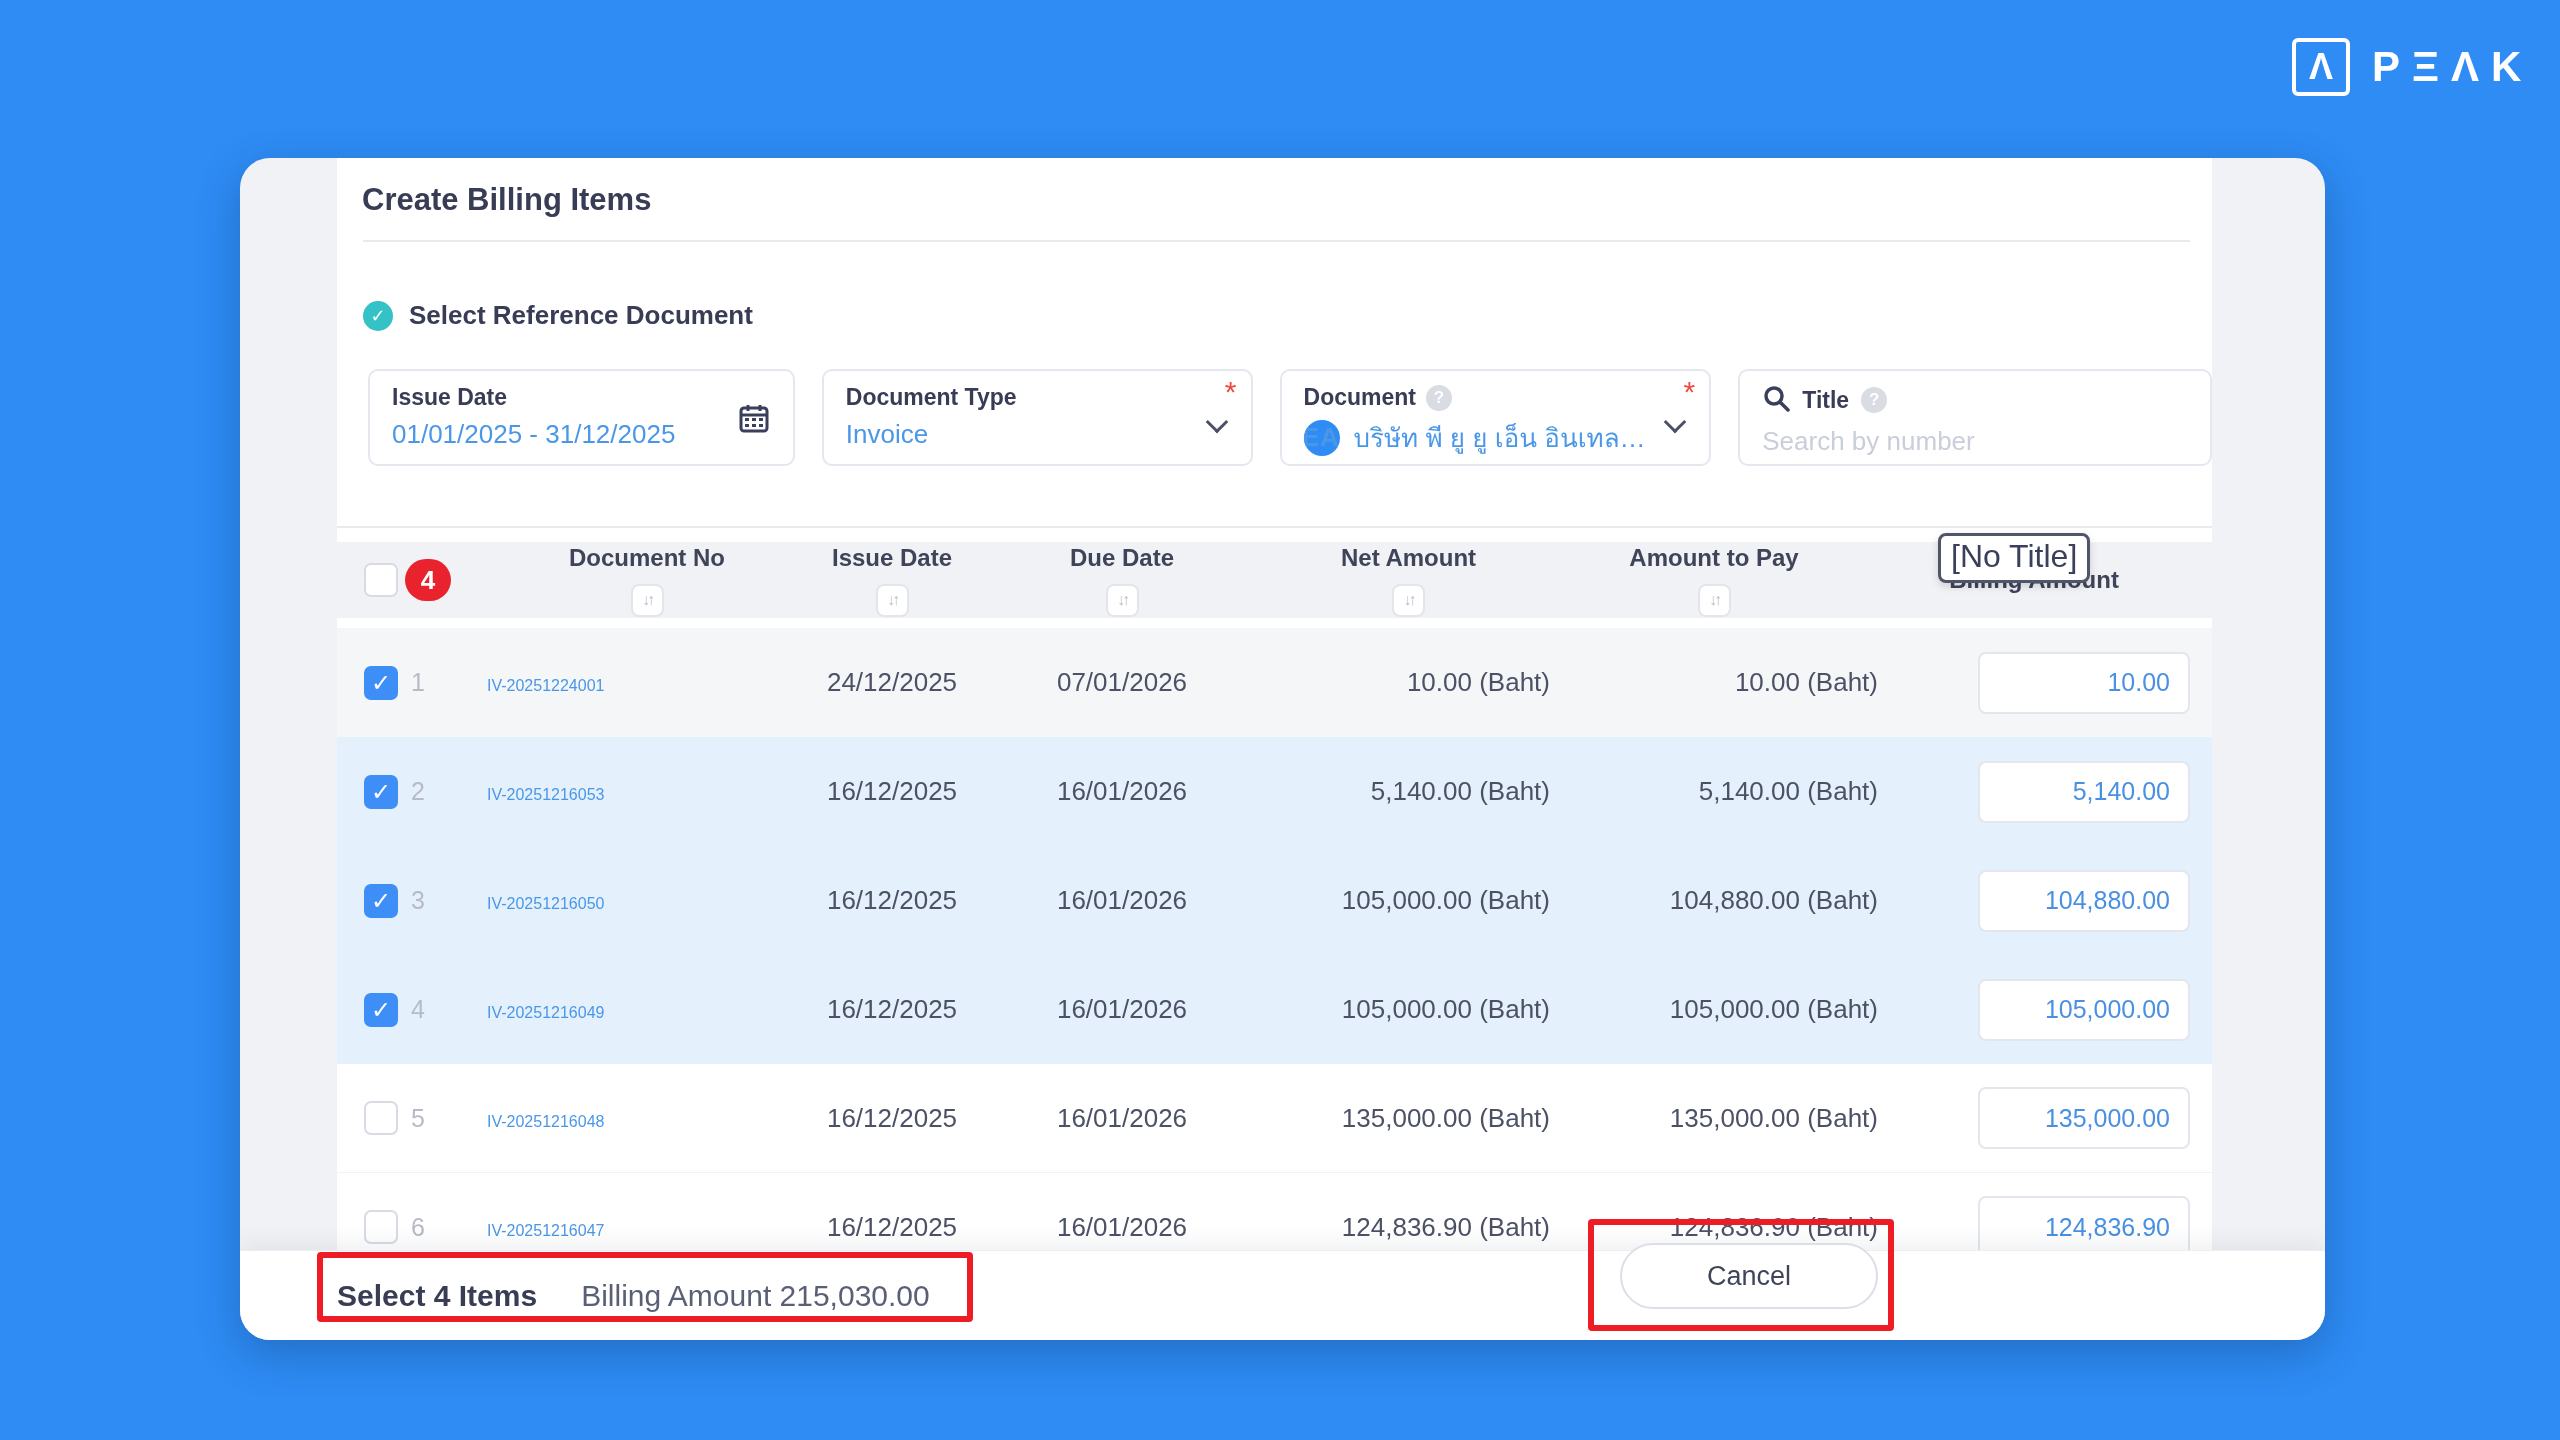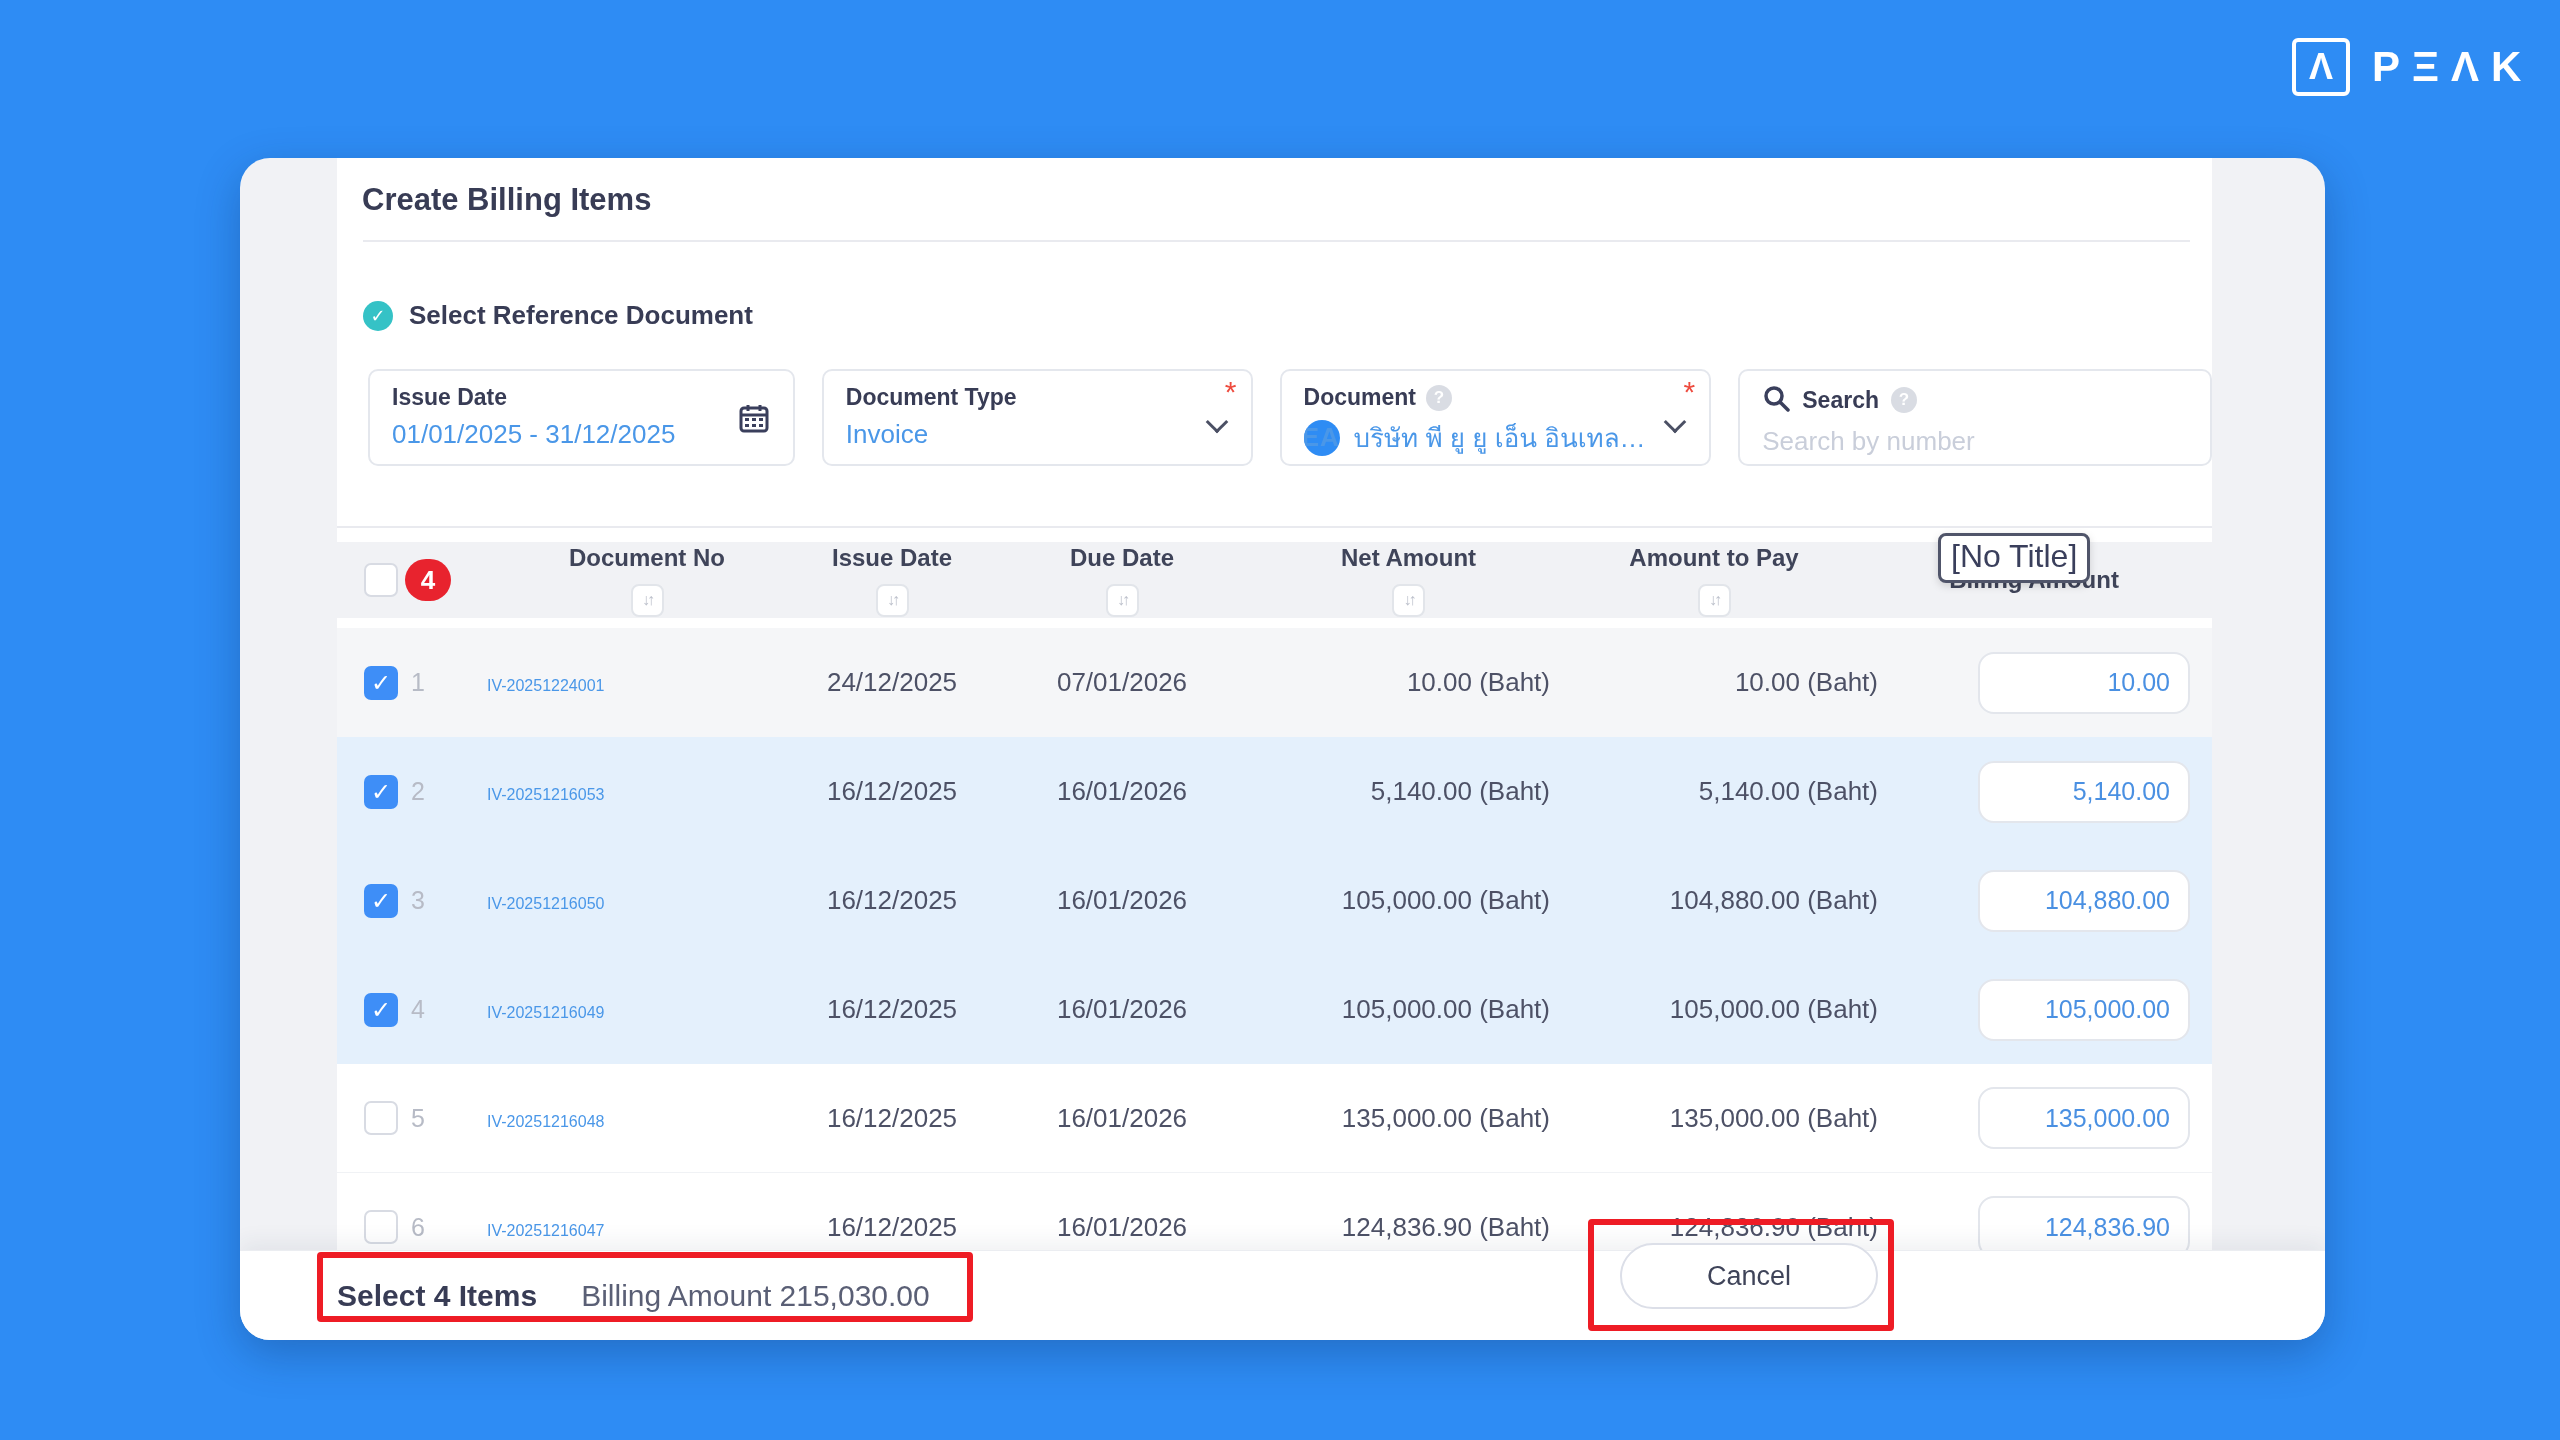--- a/index.html
+++ b/index.html
@@ -74,21 +74,21 @@
   .hl-gray { background:#F5F6F8; }
   .hl-blue { background:#E4F0FC; }
   .hl-white { background:#FFFFFF; border-bottom:1px solid #F0F2F5; }
   .cb { width:34px; height:34px; border-radius:7px; flex:0 0 34px; }
   .cb.checked { background:#3E8EF7; color:#fff; font-size:24px; display:flex;
     align-items:center; justify-content:center; }
   .cb.unchecked { background:#fff; border:2px solid #D8DBE3; }
   .row-index { margin-left:13px; color:#B7BBC6; font-size:25px; }
   .doc-link { color:#4A97E8; text-decoration:none; font-size:16px; }
   .bill-input { width:212px; height:62px; justify-self:end; margin-right:22px;
-    border:2px solid #E3E6EC; border-radius:16px; background:#fff; text-align:right;
+    border:2px solid #E3E6EC; border-radius:8px; background:#fff; text-align:right;
     padding-right:18px; font-size:25px; color:#4A90E2; font-family:inherit; outline:none; }
 
   .tooltip { position:absolute; left:1698px; top:375px; z-index:6; background:#fff;
     border:3px solid #50556A; border-radius:8px; padding:2px 10px 5px 10px;
     font-size:32px; color:#3A3F5C; box-shadow:0 3px 8px rgba(0,0,0,.15); }
 
   
   .footer { position:absolute; left:0; bottom:0; width:100%; height:90px; background:#fff;
     border-top:1px solid #EBEDF1; box-shadow:0 -8px 20px rgba(40,50,80,.07); z-index:8; }
   .summary { position:absolute; left:97px; top:0; height:90px; display:flex;
@@ -172,21 +172,21 @@
         </div>
 
         <div class="fbox f-search">
           <div class="search-top">
             <span>
               <svg width="28" height="28" viewBox="0 0 28 28">
                   <circle cx="12" cy="12" r="8" fill="none" stroke="#3A3F5C" stroke-width="3.5"></circle>
                   <line x1="18" y1="18" x2="26" y2="26" stroke="#3A3F5C" stroke-width="3.5" stroke-linecap="round"></line>
                 </svg>
             </span>
-            <span class="flabel">Search</span>
+            <span class="flabel">Title</span>
             <span class="help">?</span>
           </div>
           <input class="search-input" type="text" placeholder="Search by number" style="">
         </div>
 
       </div>
 
       <div class="table-line"></div>
 
       <div class="grid thead">

